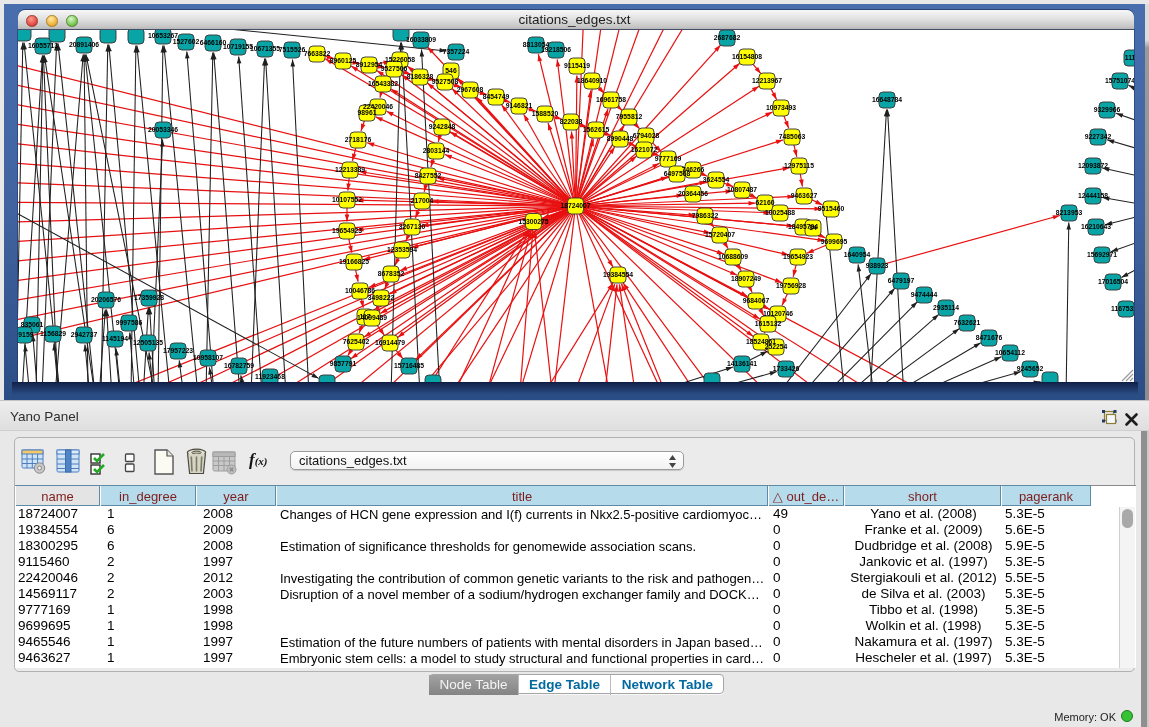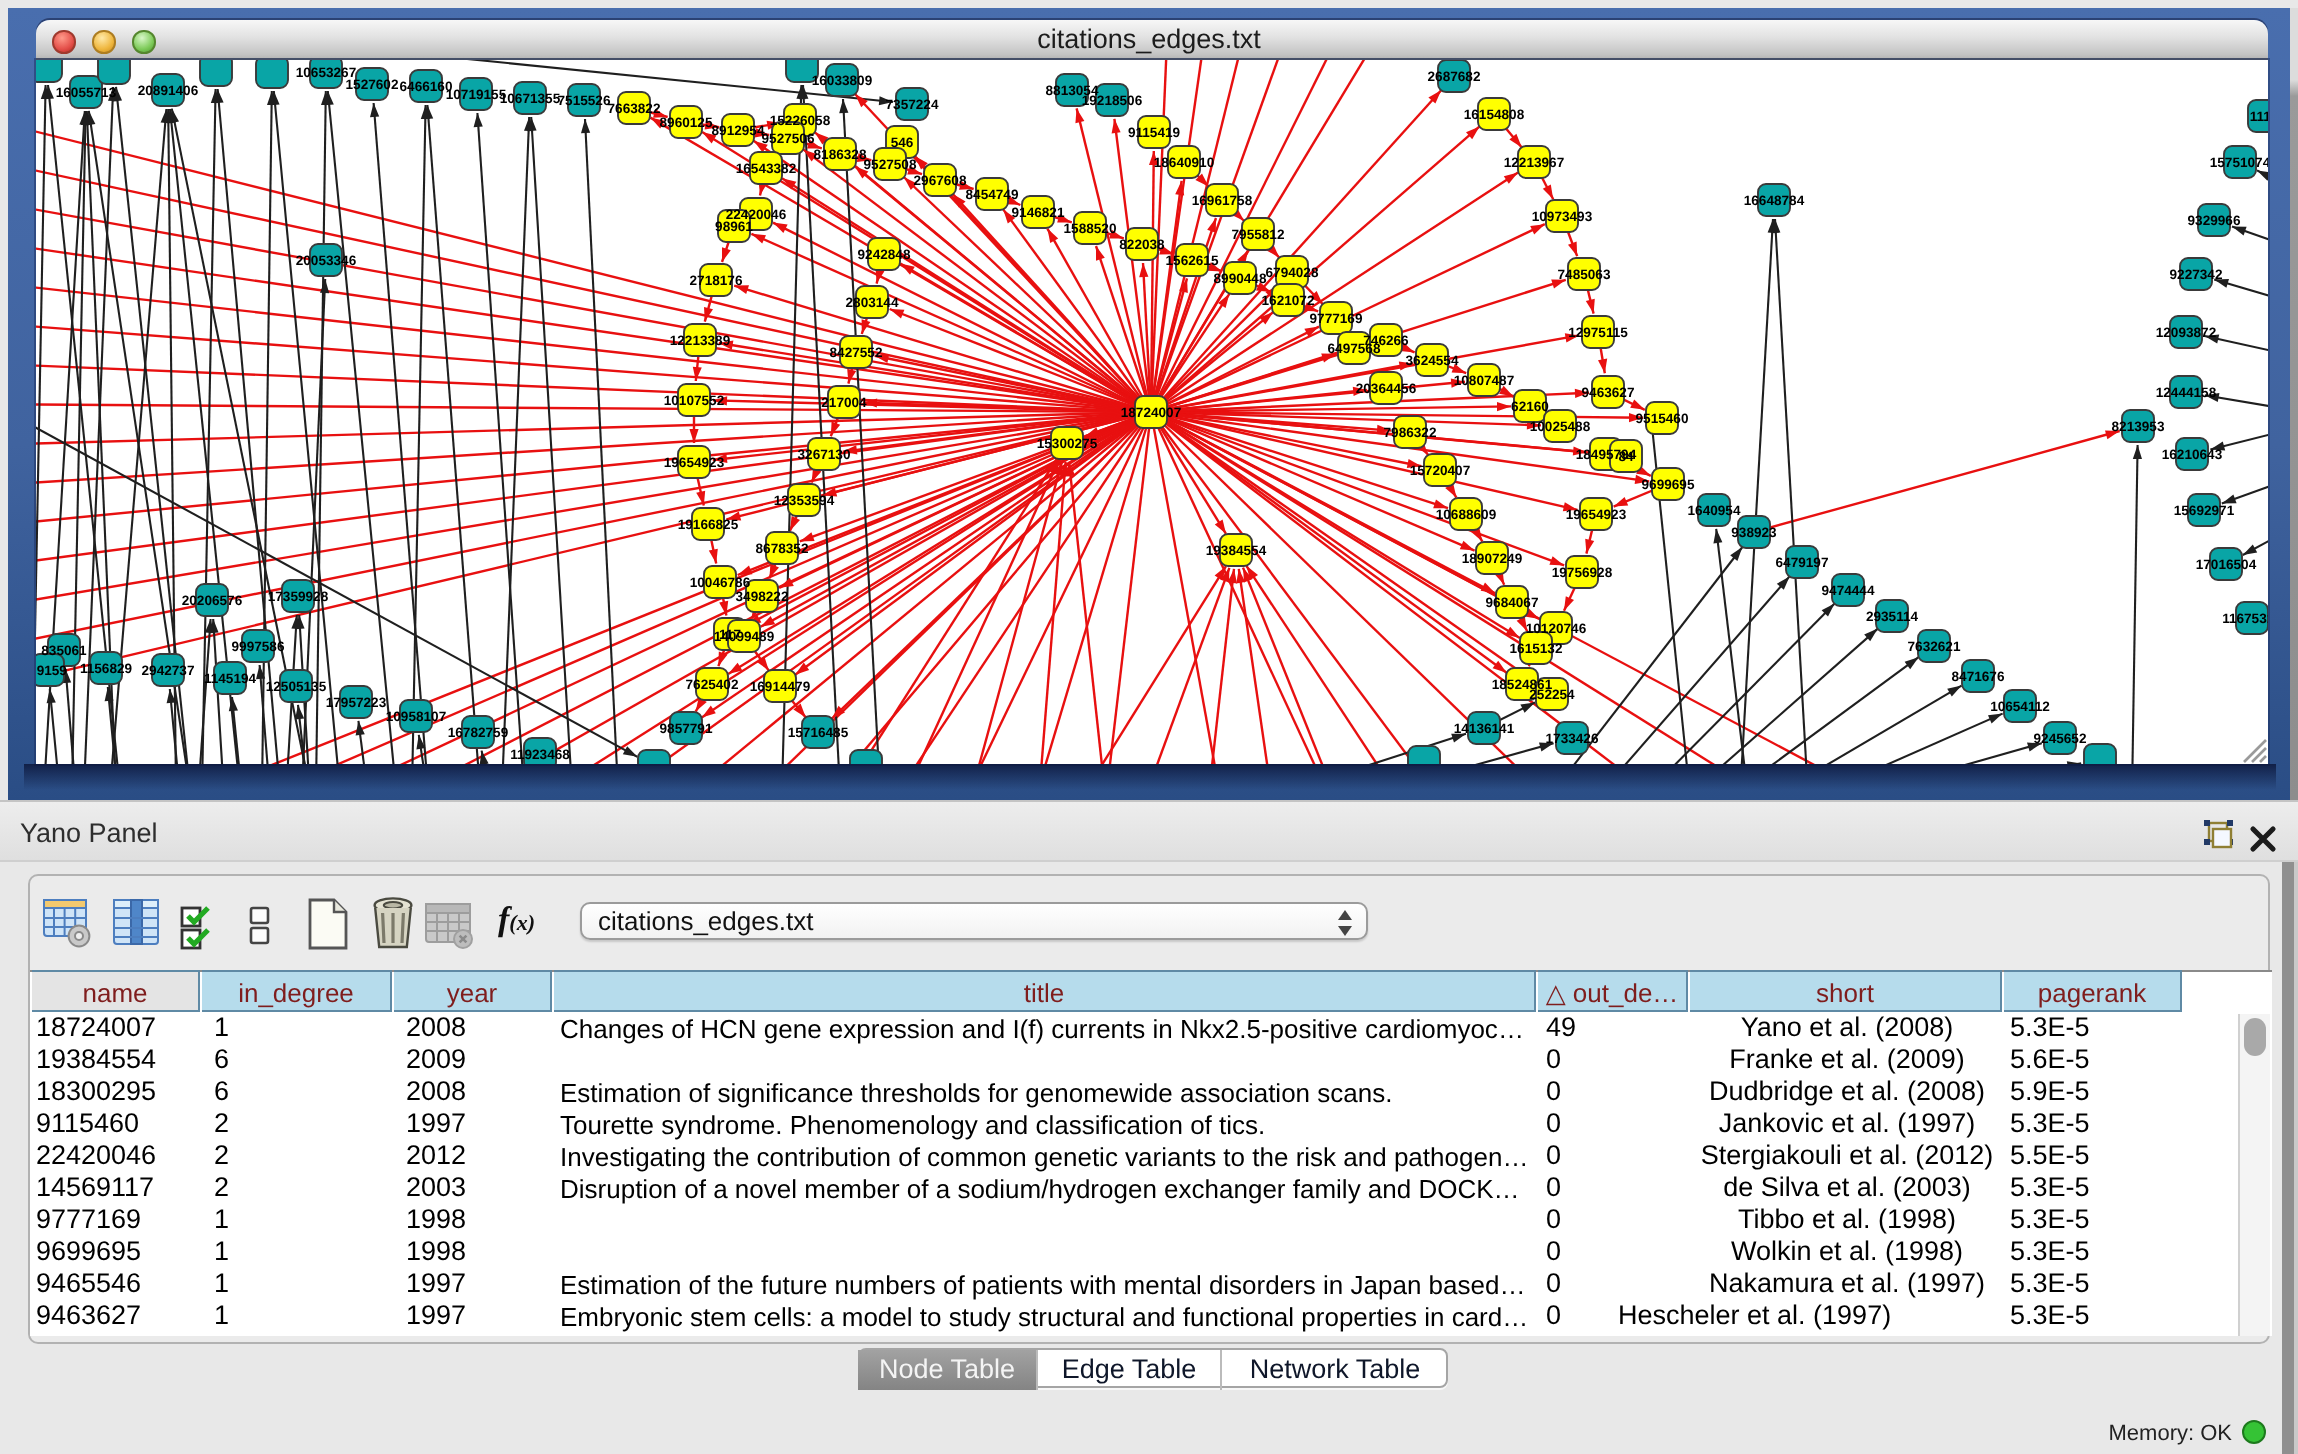--- a/index.html
+++ b/index.html
@@ -28,21 +28,21 @@
    box-shadow:0 1px 1px rgba(0,0,0,.15)}
  #tablewrap{left:15px;top:485px;width:1121px;height:183px;background:#fff;border-top:1px solid #8a8a8a}
  .hc{position:absolute;top:485px;height:21px;border-right:1px solid #5f8aa5;border-top:1px solid #5f8aa5;
    border-bottom:1px solid #5f8aa5;font-size:13px;color:#7f1d1d;text-align:center;line-height:21px}
  .tr{position:absolute;left:0;width:1149px;height:16px;font-size:13.5px;color:#000}
  .tr span{position:absolute;top:0;white-space:nowrap}
  #sbtrack{left:1119px;top:507px;width:16px;height:161px;background:#f4f4f4;border-left:1px solid #d0d0d0}
  #sbthumb{left:1122px;top:509px;width:11px;height:19px;background:#a9a9a9;border-radius:6px}
  #tabs{left:429px;top:674px;width:295px;height:20px;border:1px solid #a5a5a5;border-radius:4px;
    background:#fff;overflow:hidden;box-shadow:0 1px 0 rgba(255,255,255,.7)}
- .seg{position:absolute;top:0;height:20px;font-size:13.5px;font-weight:normal;color:#0f172a;
+ .seg{position:absolute;top:0;height:20px;font-size:13.5px;font-weight:bold;color:#0369a1;
    text-align:center;line-height:19px}
  #seg1{width:89px;background:linear-gradient(180deg,#a2a2a2,#848484);color:#f4f4f4;font-weight:normal}
  #seg2{width:92px;border-left:1px solid #bbb}
  #seg3{width:114px;border-left:1px solid #bbb}
  #mem{left:1036px;top:711px;width:80px;text-align:right;white-space:nowrap;font-size:11px;color:#222}
  #memdot{left:1121px;top:710px;width:12px;height:12px;border-radius:50%;background:#35c335;border:1px solid #1d7a1d}
 </style></head>
 <body>
  <div class="abs" id="blue"></div>
  <div class="abs" id="rightstrip"></div>
@@ -924,21 +924,20 @@
     <span style="left:203px">2008</span>
     <span style="left:280px;width:486px;overflow:hidden;text-overflow:ellipsis;font-size:13px;top:1px">Estimation of significance thresholds for genomewide association scans.</span>
     <span style="left:773px">0</span>
     <span style="left:845px;width:157px;text-align:center">Dudbridge et al. (2008)</span>
     <span style="left:1005px">5.9E-5</span>
   </div>
 <div class="tr" style="top:554px">
     <span style="left:18px">9115460</span>
     <span style="left:107px">2</span>
     <span style="left:203px">1997</span>
-    <span style="left:280px;width:486px;overflow:hidden;text-overflow:ellipsis;font-size:13px;top:1px">Tourette syndrome. Phenomenology and classification of tics.</span>
     <span style="left:773px">0</span>
     <span style="left:845px;width:157px;text-align:center">Jankovic et al. (1997)</span>
     <span style="left:1005px">5.3E-5</span>
   </div>
 <div class="tr" style="top:570px">
     <span style="left:18px">22420046</span>
     <span style="left:107px">2</span>
     <span style="left:203px">2012</span>
     <span style="left:280px;width:486px;overflow:hidden;text-overflow:ellipsis;font-size:13px;top:1px">Investigating the contribution of common genetic variants to the risk and pathogenesis of attention</span>
     <span style="left:773px">0</span>
@@ -978,21 +977,21 @@
     <span style="left:773px">0</span>
     <span style="left:845px;width:157px;text-align:center">Nakamura et al. (1997)</span>
     <span style="left:1005px">5.3E-5</span>
   </div>
 <div class="tr" style="top:650px">
     <span style="left:18px">9463627</span>
     <span style="left:107px">1</span>
     <span style="left:203px">1997</span>
     <span style="left:280px;width:486px;overflow:hidden;text-overflow:ellipsis;font-size:13px;top:1px">Embryonic stem cells: a model to study structural and functional properties in cardiac muscle developmen</span>
     <span style="left:773px">0</span>
-    <span style="left:809px;width:157px;">Hescheler et al. (1997)</span>
+    <span style="left:845px;width:157px;text-align:center">Hescheler et al. (1997)</span>
     <span style="left:1005px">5.3E-5</span>
   </div>
  <div class="abs" id="sbtrack"></div>
  <div class="abs" id="sbthumb"></div>
  <div class="abs" id="tabs"></div>
  <div class="seg" style="left:429px;top:675px" id="seg1">Node Table</div>
  <div class="seg" style="left:518px;top:675px" id="seg2">Edge Table</div>
  <div class="seg" style="left:610px;top:675px" id="seg3">Network Table</div>
  <div class="abs" id="mem">Memory: OK</div>
  <div class="abs" id="memdot"></div>

